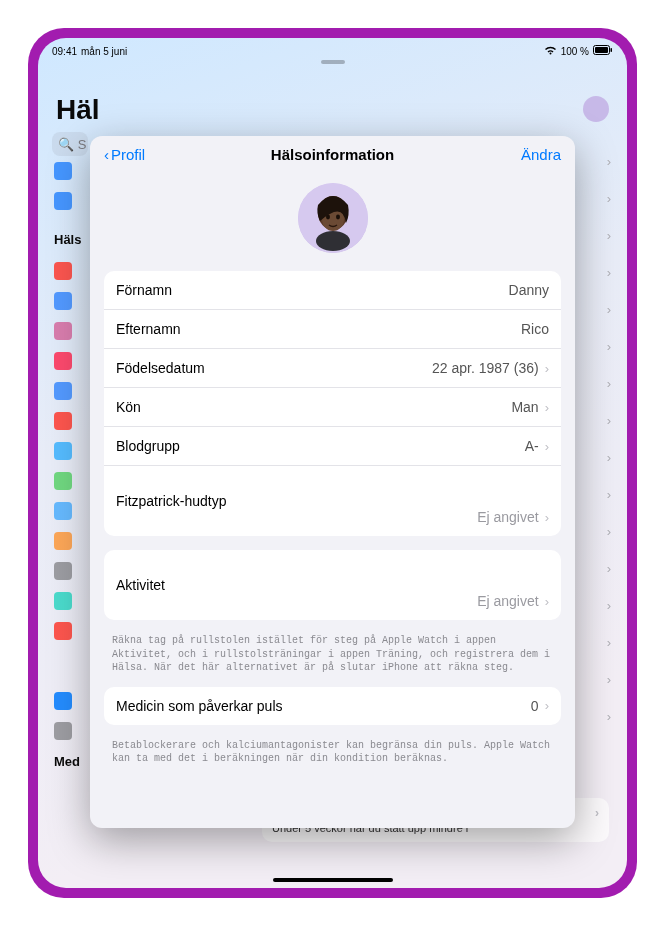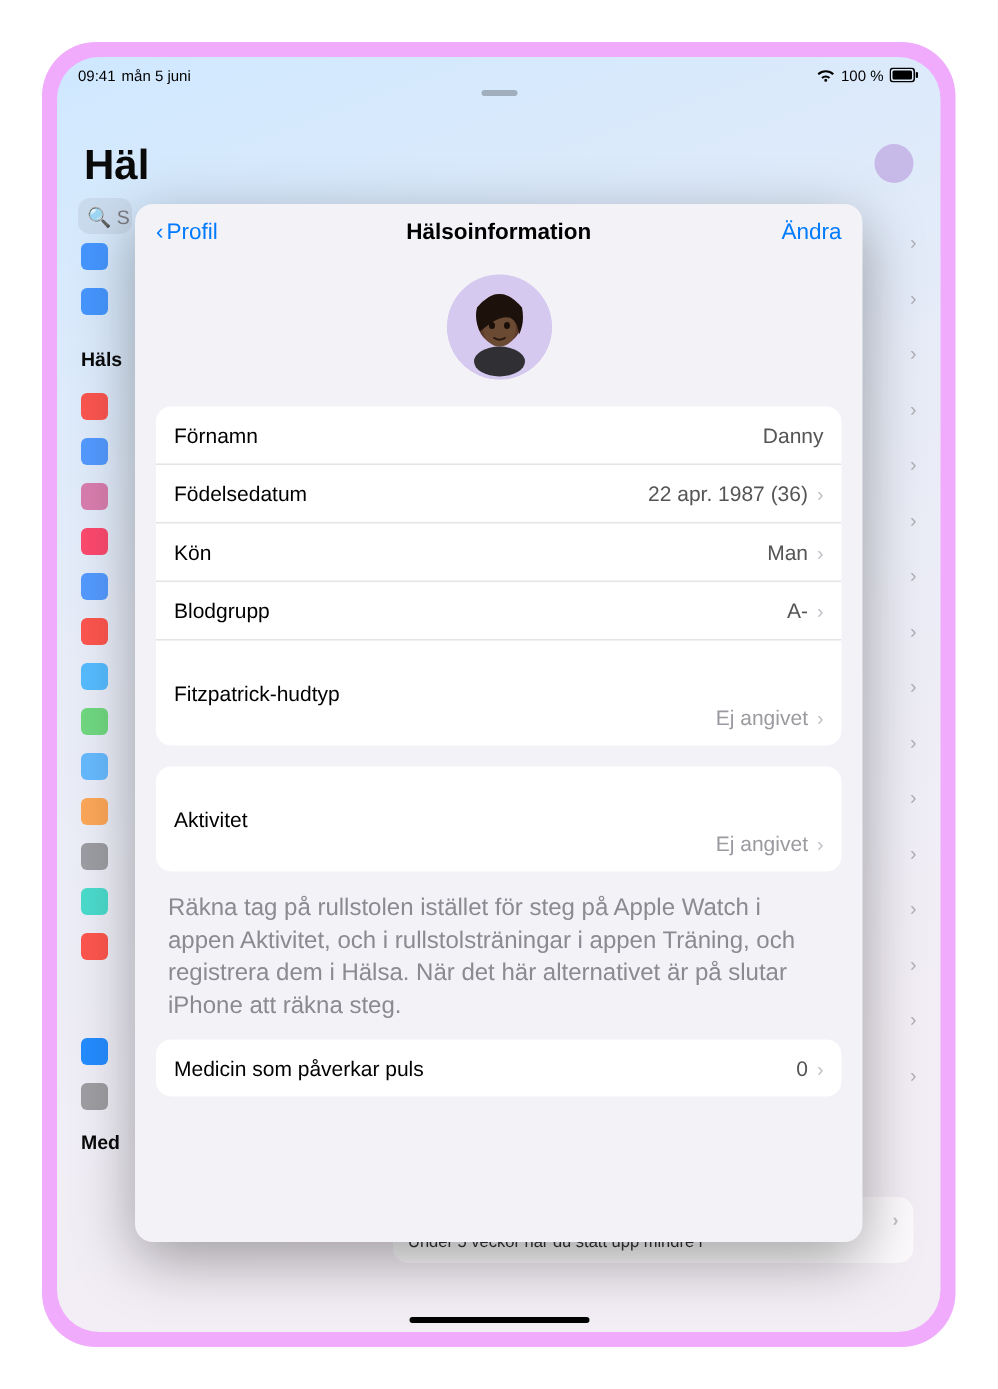--- a/index.html
+++ b/index.html
@@ -1,19 +1,19 @@
 <!DOCTYPE html>
 <html><head>
 <meta charset="utf-8">
 <style>
   * { box-sizing: border-box; margin: 0; padding: 0; font-family: -apple-system, "Helvetica Neue", Arial, sans-serif; }
   body { background: #fff; width: 665px; height: 926px; overflow: hidden; }
 
   .frame { width: 665px; height: 926px; background: #fff; position: relative; padding: 28px; }
-  .device { width: 609px; height: 870px; background: #f0abfc; border-radius: 36px; padding: 10px; position: relative; }
+  .device { width: 609px; height: 870px; background: #a21caf; border-radius: 36px; padding: 10px; position: relative; }
   .screen { width: 100%; height: 100%; border-radius: 28px; background: linear-gradient(160deg, #cfe8ff 0%, #e8ecf7 40%, #f3eef5 80%); position: relative; overflow: hidden; }
 
   
   .statusbar { position: absolute; top: 0; left: 0; right: 0; height: 22px; display: flex; align-items: center; justify-content: space-between; padding: 4px 14px 0; font-size: 10px; color: #000; }
   .statusbar .left, .statusbar .right { display: flex; gap: 4px; align-items: center; }
   .wifi, .battery { display: inline-block; }
   .bg-title { position: absolute; top: 56px; left: 18px; font-size: 28px; font-weight: 700; color: #0a0a0a; }
   .bg-search { position: absolute; top: 94px; left: 14px; width: 36px; height: 24px; background: rgba(120,120,128,0.12); border-radius: 8px; display:flex; align-items:center; padding-left:6px; color:#7b7b80; font-size:13px;}
   .bg-pill { position:absolute; top:22px; left:50%; transform:translateX(-50%); width:24px; height:4px; background:rgba(0,0,0,0.25); border-radius:2px;}
   .bg-sidebar { position:absolute; top:124px; left:16px; width:24px; bottom:20px; display:flex; flex-direction:column; gap:12px; }
@@ -39,21 +39,21 @@
   .avatar { width:70px; height:70px; border-radius:50%; background:linear-gradient(#d9cdf2,#cdbce8); display:flex; align-items:center; justify-content:center; overflow:hidden; }
 
   .section { margin:0 14px 14px; background:#fff; border-radius:10px; overflow:hidden; }
   .row { display:flex; align-items:center; justify-content:space-between; padding:11px 12px; border-bottom:0.5px solid #e3e3e8; font-size:14px; }
   .row:last-child { border-bottom:none; }
   .row-label { color:#000; }
   .row-value { color:#555; display:flex; align-items:center; gap:6px; }
   .row-value.muted { color:#9a9aa0;margin-top:32px; }
   .chev { color:#c0c0c6; font-size:13px; }
 
-  .footer-note { font-size:16px; color:#8a8a90; padding:0 22px 12px; line-height:1.35; }
+  .footer-note { font-size:10px; color:#8a8a90; padding:0 22px 12px; line-height:1.35;font-family:Liberation Mono, monospace; }
 
 </style>
 </head>
 <body>
 
 <div class="frame">
   <div class="device">
     <div class="screen">
 
       <div class="statusbar">
@@ -167,20 +167,26 @@
         </div>
 
         <div class="section" id="profile-section">
             <div class="row">
               <span class="row-label">Förnamn</span>
               <span class="row-value">
                 <span>Danny</span>
               </span>
             </div>
             <div class="row">
+              <span class="row-label">Efternamn</span>
+              <span class="row-value">
+                <span>Rico</span>
+              </span>
+            </div>
+            <div class="row">
               <span class="row-label">Födelsedatum</span>
               <span class="row-value">
                 <span>22 apr. 1987 (36)</span>
                 <span class="chev">›</span>
               </span>
             </div>
             <div class="row">
               <span class="row-label">Kön</span>
               <span class="row-value">
                 <span>Man</span>
@@ -216,20 +222,21 @@
 
         <div class="section">
           <div class="row">
             <span class="row-label">Medicin som påverkar puls</span>
             <span class="row-value">
               <span>0</span>
               <span class="chev">›</span>
             </span>
           </div>
         </div>
+        <div class="footer-note">Betablockerare och kalciumantagonister kan begränsa din puls. Apple Watch kan ta med det i beräkningen när din kondition beräknas.</div>
 
       </div>
 
       <div class="home-ind"></div>
 
     </div>
   </div>
 </div>
 
 </body></html>

